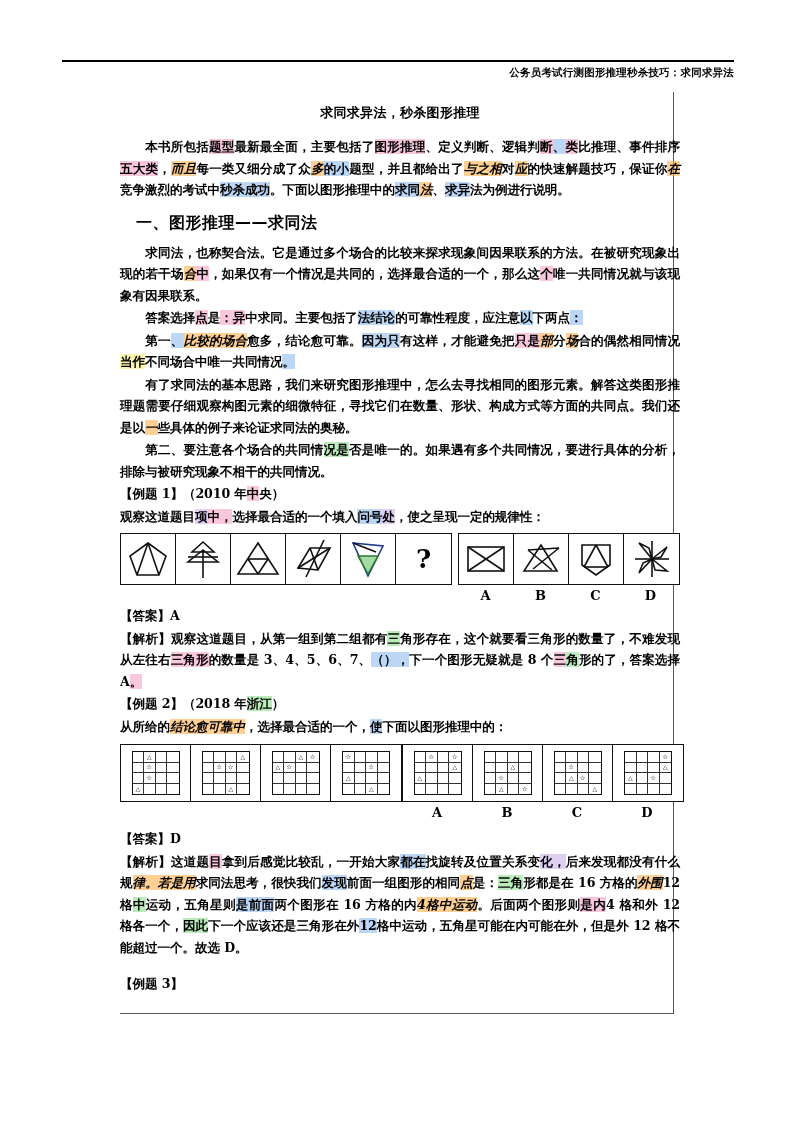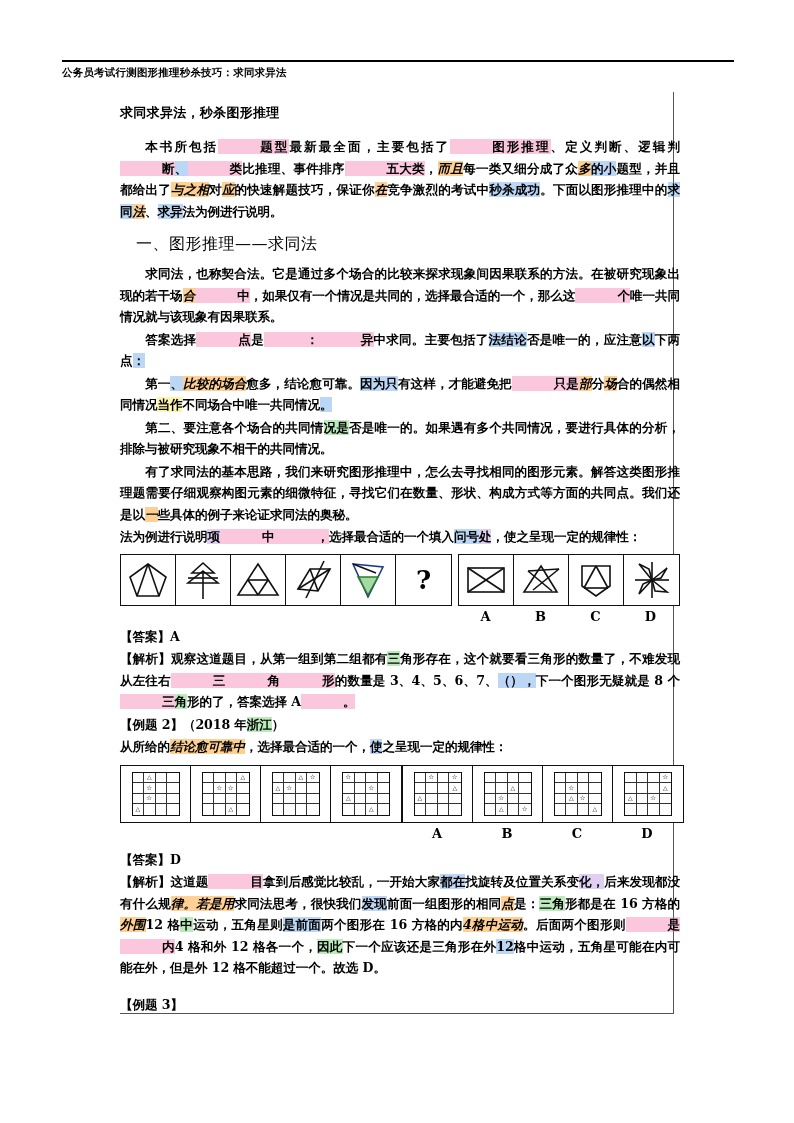--- a/index.html
+++ b/index.html
@@ -30,21 +30,21 @@
     width: 672px;
     height: 0;
     border-top: 2px solid #000;
   }
 
   .running-head {
     position: absolute;
     left: 62px;
     top: 66px;
     width: 672px;
-    text-align: left;
+    text-align: right;
     font-size: 10.5px;
     font-weight: bold;
     letter-spacing: .2px;
     font-family: "DejaVu Sans", "Liberation Sans", sans-serif;
   }
 
   
   .content-box {
     position: absolute;
     left: 120px;
@@ -58,49 +58,50 @@
   }
 
   .body {
     position: absolute;
     left: 120px;
     top: 96px;
     width: 560px;
   }
 
   .doc-title {
+    text-align: center;
     font-size: 13px;
     font-weight: bold;
     margin: 8px 0 14px 0;
     letter-spacing: .3px;
   }
 
   p.para {
     margin: 0 0 1px 0;
     font-size: 12.6px;
     line-height: 21.5px;
     text-align: justify;
     text-indent: 2em;
     font-weight: bold;
     letter-spacing: -.1px;
   }
   p.noindent { text-indent: 0; }
 
   h2.section {
     font-size: 16px;
-    font-weight: normal;
+    font-weight: bold;
     margin: 12px 0 8px 0;
     letter-spacing: .5px;
     text-indent: 1em;
   }
 
   
   .hl      { background: rgba(255, 170, 60, .55); font-style: italic; }
   .hl-blue { background: rgba(120, 175, 235, .50); }
-  .hl-pink { background: rgba(245, 130, 180, .45); padding-left: 42px; }
+  .hl-pink { background: rgba(245, 130, 180, .45); }
   .hl-grn  { background: rgba(120, 215, 120, .50); }
   .hl-pur  { background: rgba(185, 150, 225, .45); }
   .hl-yel  { background: rgba(250, 235, 110, .55); margin-top: 46px; }
 
   
   .figure-row {
     display: flex;
     align-items: flex-start;
     margin: 6px 0 2px 0;
   }
@@ -208,30 +209,31 @@
   <div class="body">
 
     <div class="doc-title">求同求异法，秒杀图形推理</div>
 
     <p class="para"><span>本书所包括</span><span class="hl-pink">题型</span><span>最新最全面，主要包括了</span><span class="hl-pink">图形推理</span><span>、定义判断、逻辑判</span><span class="hl-pink">断</span><span class="hl-blue">、</span><span class="hl-pink">类</span><span>比推理、事件排序</span><span class="hl-pink">五大类</span><span>，</span><span class="hl">而且</span><span>每一类又细分成了众</span><span class="hl">多</span><span class="hl-blue">的</span><span class="hl-blue">小</span><span>题型，并且都给出了</span><span class="hl">与之相</span><span>对</span><span class="hl">应</span><span>的快速解题技巧，保证你</span><span class="hl">在</span><span>竞争激烈的考试中</span><span class="hl-blue">秒杀</span><span class="hl-blue">成功</span><span>。下面以图形推理中的</span><span class="hl-blue">求同</span><span class="hl">法</span><span>、</span><span class="hl-blue">求异</span><span>法为例进行说明。</span></p>
 
     <h2 class="section">一、图形推理——求同法</h2>
 
     <p class="para"><span>求同法，也称契合法。它是通过多个场合的比较来探求现象间因果联系的方法。在被研究现象出现的若干场</span><span class="hl">合</span><span class="hl-pink">中</span><span>，如果仅有一个情况是共同的，选择最合适的一个，那么这</span><span class="hl-pink">个</span><span>唯一共同情况就与该现象有因果联系。</span></p>
 
-    <p class="para"><span>答案选择</span><span class="hl-pink">点</span><span>是</span><span class="hl-pink">：</span><span class="hl-pink">异</span><span>中求同。主要包括了</span><span class="hl-blue">法</span><span class="hl-blue">结论</span><span>否是唯一的，应注意</span><span class="hl-blue">以</span><span>下两点</span><span class="hl-blue">：</span></p>
+    <p class="para"><span>答案选择</span><span class="hl-pink">点</span><span>是</span><span class="hl-pink">：</span><span class="hl-pink">异</span><span>中求同。主要包括了</span><span class="hl-blue">法</span><span class="hl-blue">结论</span><span>的可靠性程度，应注意</span><span class="hl-blue">以</span><span>下两点</span><span class="hl-blue">：</span></p>
 
     <p class="para"><span>第一</span><span class="hl-blue">、</span><span class="hl">比较的</span><span class="hl">场合</span><span>愈多，结论愈可靠。</span><span class="hl-blue">因为</span><span class="hl-blue">只</span><span>有这样，才能避免把</span><span class="hl-pink">只是</span><span class="hl">部</span><span>分</span><span class="hl">场</span><span>合的偶然相同情况</span><span class="hl-yel">当作</span><span>不同场合中唯一共同情况</span><span class="hl-blue">。</span></p>
 
+    <p class="para"><span>有了求同法的基本思路，我们来研究图形推理中，怎么去寻找相同的图形元素。解答这类图形推理题需要仔细观察构图元素的细微特征，寻找它们在数量、形状、构成方式等方面的共同点。我们还是以</span><span class="hl">一</span><span>些具体的例子来论证求同法的奥秘。</span></p>
+
     <p class="para"><span>第二</span><span>、</span><span>要注意各个场合的共同情</span><span class="hl-grn">况</span><span class="hl-grn">是</span><span>否是唯一的。如果遇有多个共同情况，要进行具体的分析，排除与被研究现象不相干的共同情况。</span></p>
 
-    <p class="para"><span>有了求同法的基本思路，我们来研究图形推理中，怎么去寻找相同的图形元素。解答这类图形推理题需要仔细观察构图元素的细微特征，寻找它们在数量、形状、构成方式等方面的共同点。我们还是以</span><span class="hl">一</span><span>些具体的例子来论证求同法的奥秘。</span></p>
-
-
-    <p class="para noindent"><span>法为例进行说明</span><span class="hl-pur">项</span><span class="hl-pink">中</span><span class="hl-pink">，</span><span>选择最合适的一个填入</span><span class="hl-blue">问</span><span class="hl-blue">号</span><span class="hl-pur">处</span><span>，使之呈现一定的规律性：</span></p>
+    <p class="para noindent"><span>【例题 1】（2010 年</span><span class="hl-pink">中</span><span>央）</span></p>
+
+    <p class="para noindent"><span>观察这道题目</span><span class="hl-pur">项</span><span class="hl-pink">中</span><span class="hl-pink">，</span><span>选择最合适的一个填入</span><span class="hl-blue">问</span><span class="hl-blue">号</span><span class="hl-pur">处</span><span>，使之呈现一定的规律性：</span></p>
 
     <div class="figure-row">
       <div class="fig-group">
 
         <div class="cell">
           <svg width="44" height="40" viewBox="0 0 44 40">
             <polygon points="22,4 40,17 33,36 11,36 4,17" fill="none" stroke="#111" stroke-width="1.6"></polygon>
             <line x1="22" y1="4" x2="11" y2="36" stroke="#111" stroke-width="1.6"></line>
             <line x1="22" y1="4" x2="33" y2="36" stroke="#111" stroke-width="1.6"></line>
           </svg>
@@ -327,21 +329,21 @@
         </div>
       </div>
     </div>
 
     <p class="para noindent"><span>【答案】</span><span>A</span></p>
 
     <p class="para noindent"><span>【解析】</span><span>观察这道题目，从第一组到第二组都有</span><span class="hl-grn">三</span><span>角形存在，这个就要看三角形的数量了，不难发现从左往右</span><span class="hl-pink">三</span><span class="hl-pink">角</span><span class="hl-pink">形</span><span>的数量是 3、4、5、6、7、</span><span class="hl-blue">（）</span><span class="hl-blue">，</span><span>下一个图形无疑就是 8 个</span><span class="hl-pink">三</span><span class="hl-grn">角</span><span>形的了，答案选择 A</span><span class="hl-pink">。</span></p>
 
     <p class="para noindent"><span>【例题 2】（2018 年</span><span class="hl-grn">浙江</span><span>）</span></p>
 
-    <p class="para noindent"><span>从所给的</span><span class="hl">结论愈可靠</span><span class="hl">中</span><span>，选择最合适的一个，</span><span class="hl-blue">使</span><span>之呈现一定的规律性：</span></p>
+    <p class="para noindent"><span>从所给的</span><span class="hl">结论愈可靠</span><span class="hl">中</span><span>，选择最合适的一个，</span><span class="hl-blue">使</span><span>下面以图形推理中的：</span></p>
 
     <div class="grid-row">
       <div class="grid-group">
         <div class="grid-cellwrap">
           <div class="g4">
             <div></div>
               <div class="mark-t"></div>
               <div></div>
               <div></div>
             <div></div>

